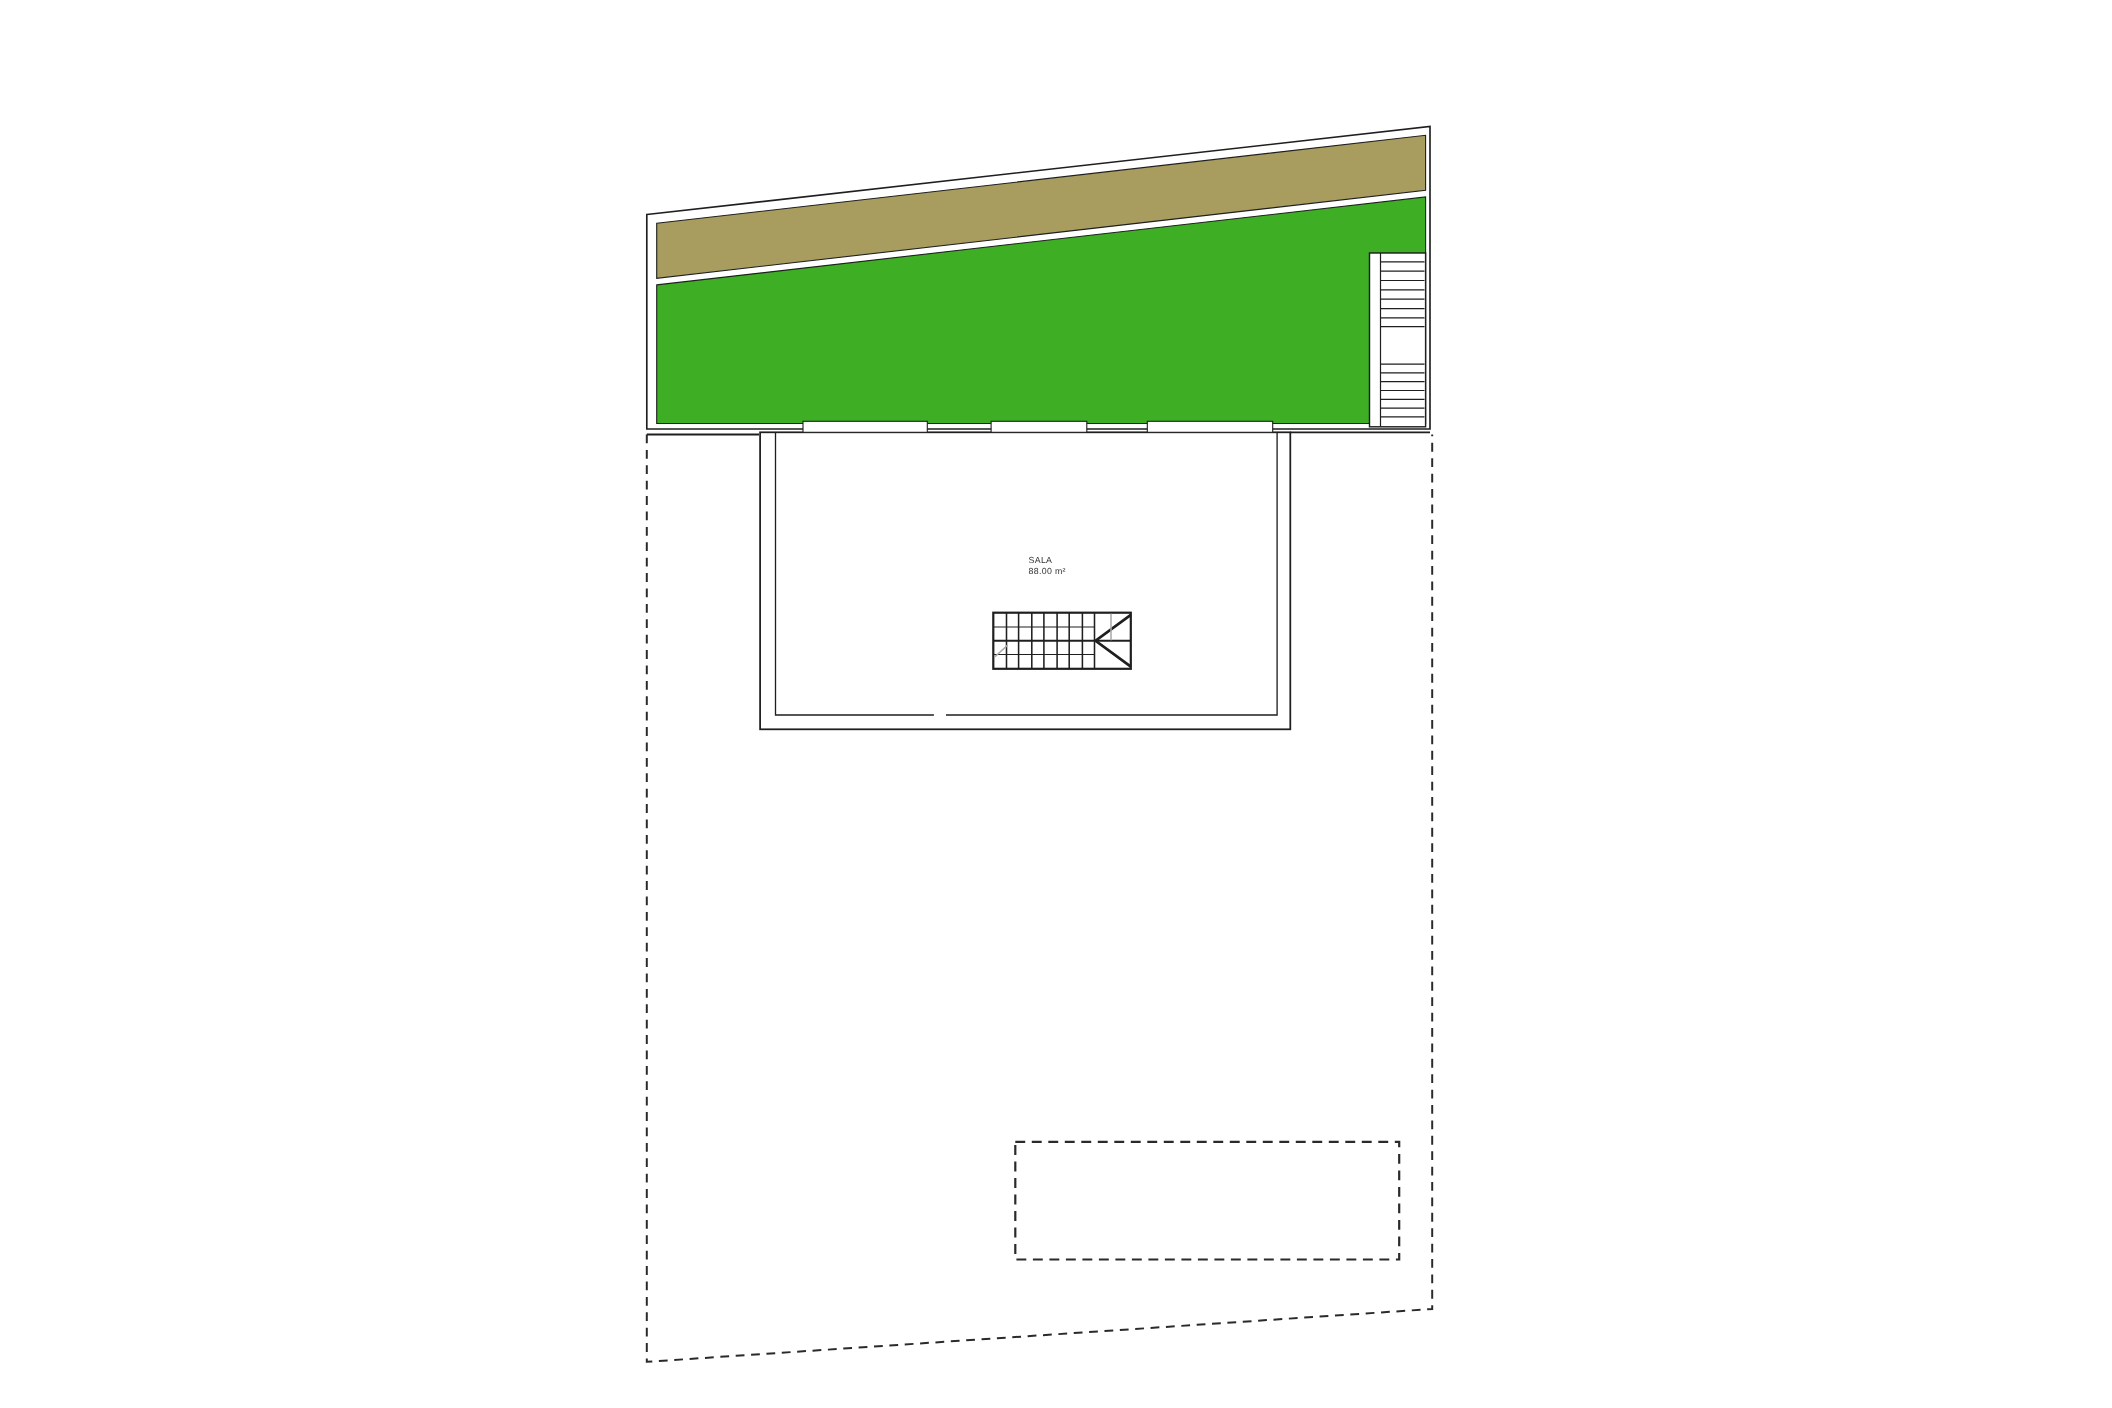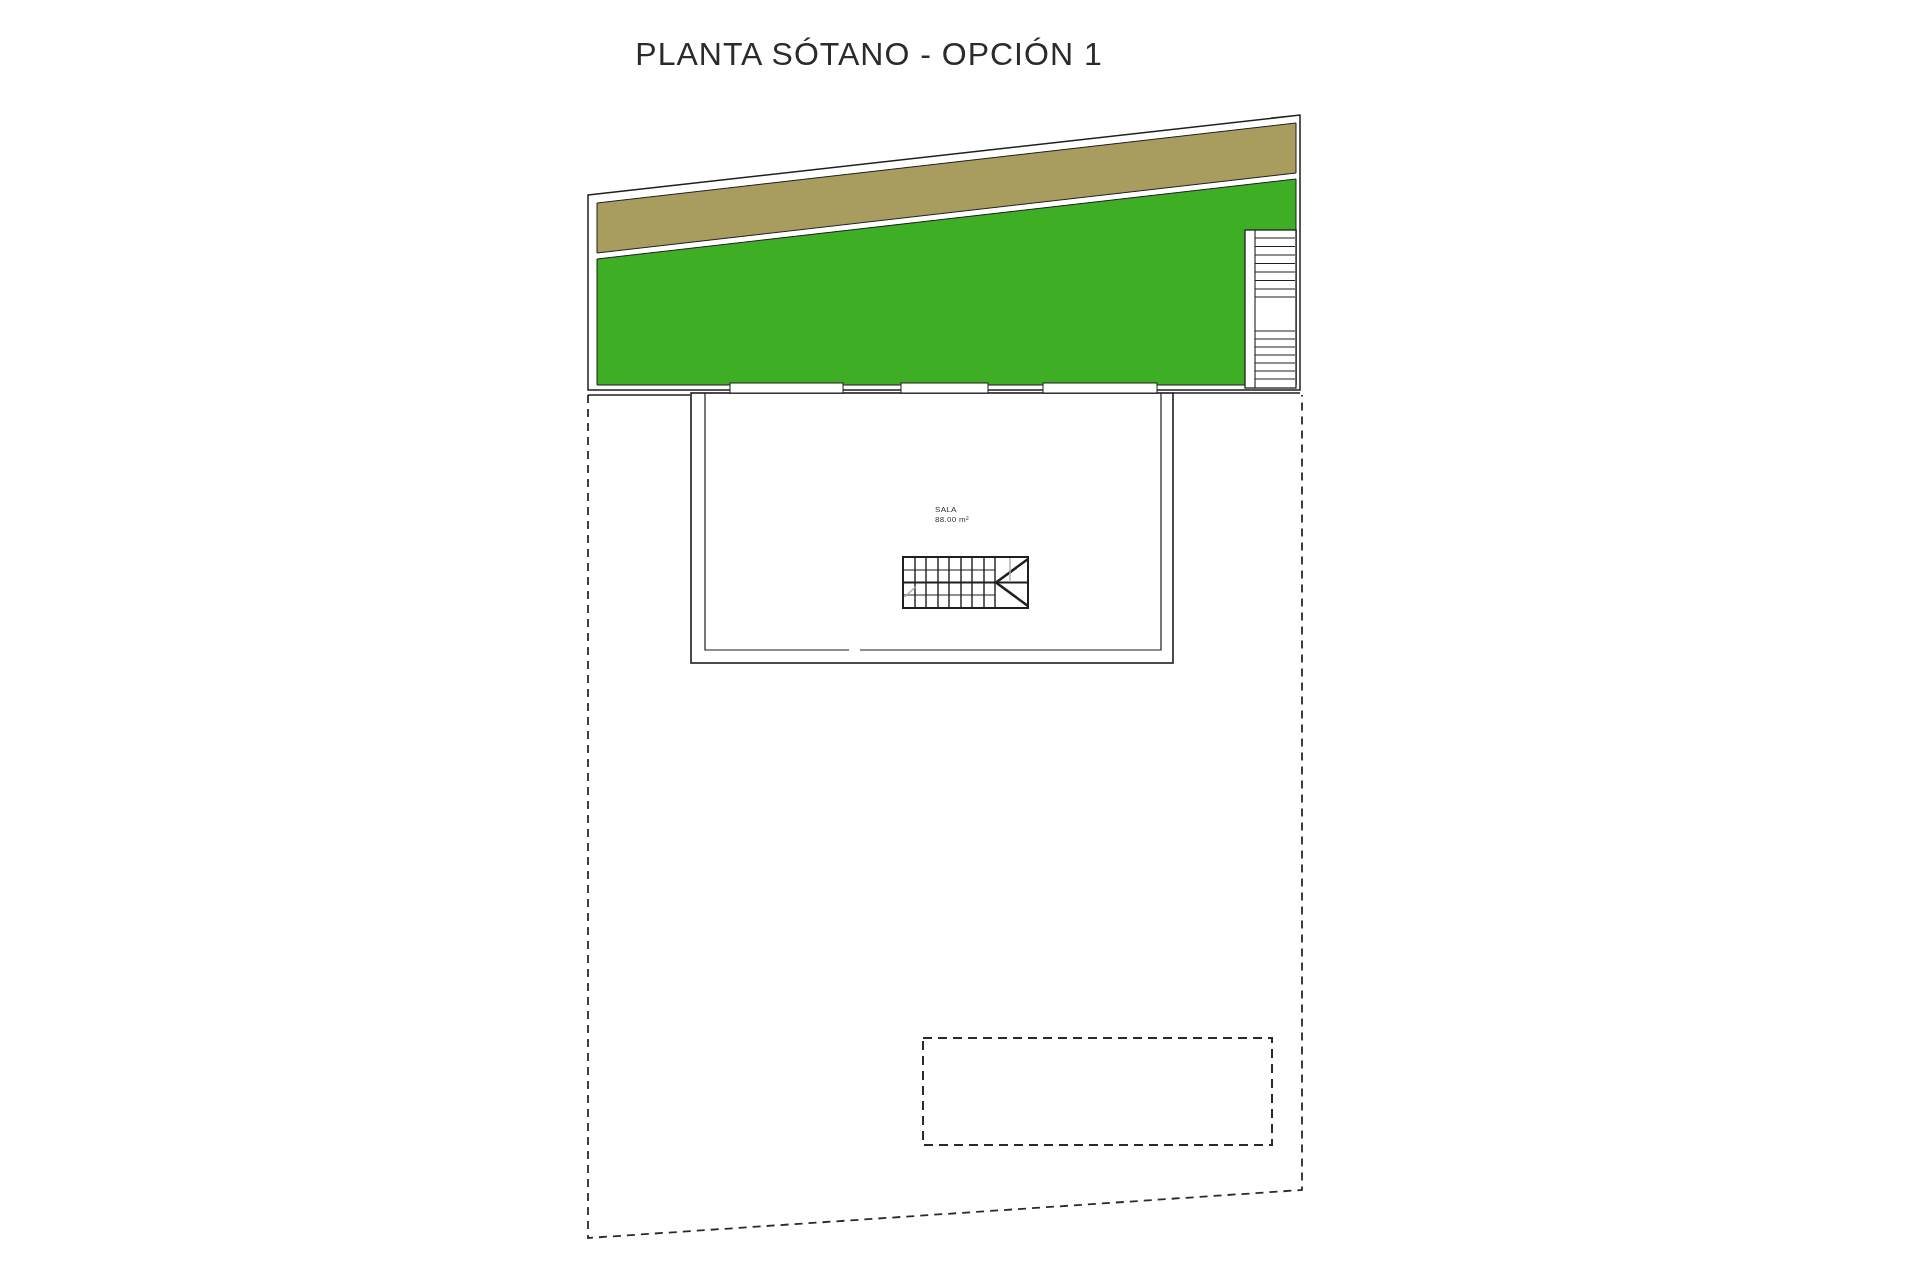--- a/index.html
+++ b/index.html
@@ -39,21 +39,20 @@
     font-size: 8px;
     fill: #333333;
     letter-spacing: 0.3px;
   }
 </style>
 </head>
 <body>
 
 <div class="sheet">
 
-  <h1 class="plan-title">PLANTA SÓTANO - OPCIÓN 1</h1>
 
   <svg class="plan" width="1920" height="1280" viewBox="0 0 1920 1280">
 
     <polygon points="588,195 1300,115 1300,390 588,390" fill="#ffffff" stroke="#1f1f1f" stroke-width="1.5"></polygon>
 
     <polygon points="597,203 1296,123 1296,173 597,253" fill="#A89C5F" stroke="#1f1f1f" stroke-width="1"></polygon>
 
     <polygon points="597,259 1296,179 1296,385 597,385" fill="#3EAE24" stroke="#1f1f1f" stroke-width="1"></polygon>
 
     <g>

